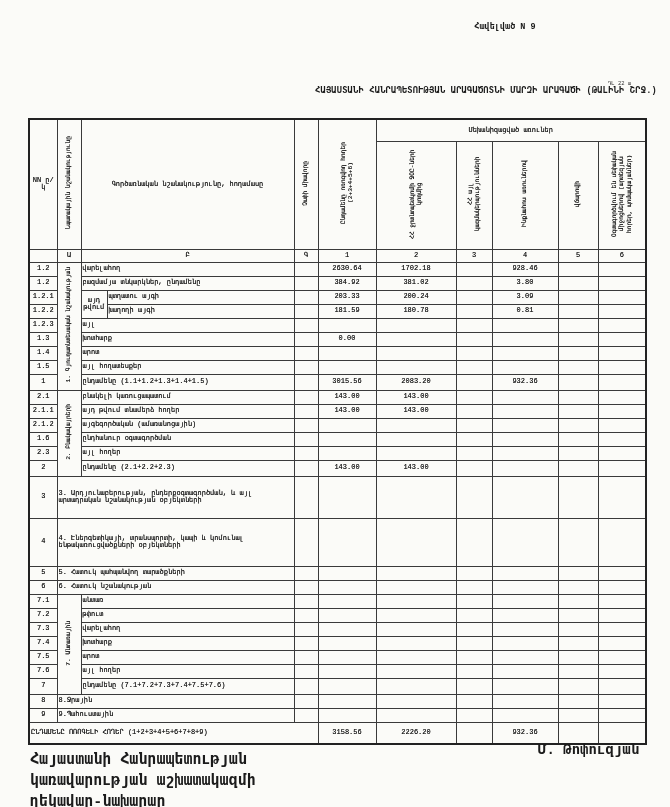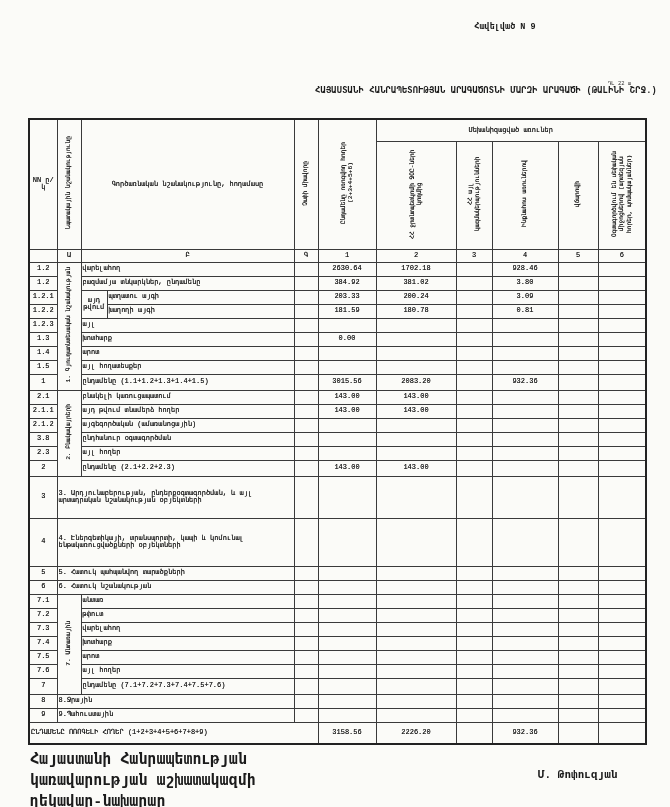--- a/index.html
+++ b/index.html
@@ -40,21 +40,21 @@
   th.vert,td.vert{text-align:center;vertical-align:middle;padding:1px;}
   .vtext{
     writing-mode:vertical-rl;transform:rotate(180deg);display:inline-block;
     font-size:6.2px;line-height:1.2;white-space:normal;
   }
   .vh130 .vtext{max-height:124px;}
   .vh104 .vtext{max-height:100px;}
   .vh98 .vtext{max-height:94px;}
   .vh86 .vtext{max-height:82px;}
   .sig-left{position:absolute;left:30px;top:750px;font-weight:bold;font-size:15px;line-height:1.4;}
-  .sig-name{position:absolute;left:538px;top:741px;font-weight:bold;font-size:11px;margin-top:27px;}
+  .sig-name{position:absolute;left:538px;top:741px;font-weight:bold;font-size:14px;}
 </style>
 </head>
 <body>
 
 <div class="page">
 
   <div class="appendix">
     <div>Հավելված N 9</div>
   </div>
 
@@ -237,21 +237,21 @@
           <td colspan="2" class="lbl">այգեգործական (ամառանոցային)</td>
           <td class="ctr"></td>
           <td class="val"></td>
           <td class="val"></td>
           <td class="val"></td>
           <td class="val"></td>
           <td class="val"></td>
           <td class="val"></td>
         </tr>
         <tr>
-          <td class="ctr">3.8</td>
+          <td class="ctr">1.6</td>
           <td colspan="2" class="lbl">ընդհանուր օգտագործման</td>
           <td class="ctr"></td>
           <td class="val"></td>
           <td class="val"></td>
           <td class="val"></td>
           <td class="val"></td>
           <td class="val"></td>
           <td class="val"></td>
         </tr>
         <tr>

